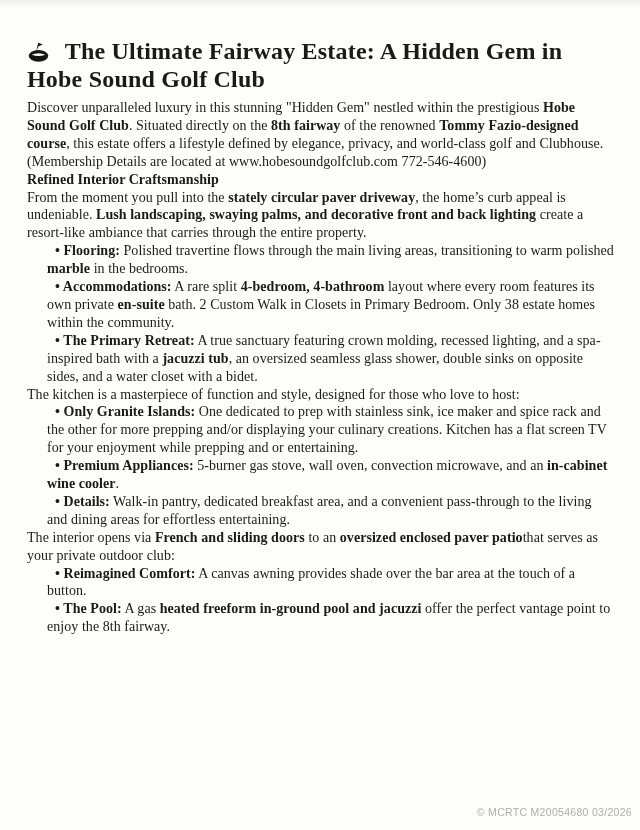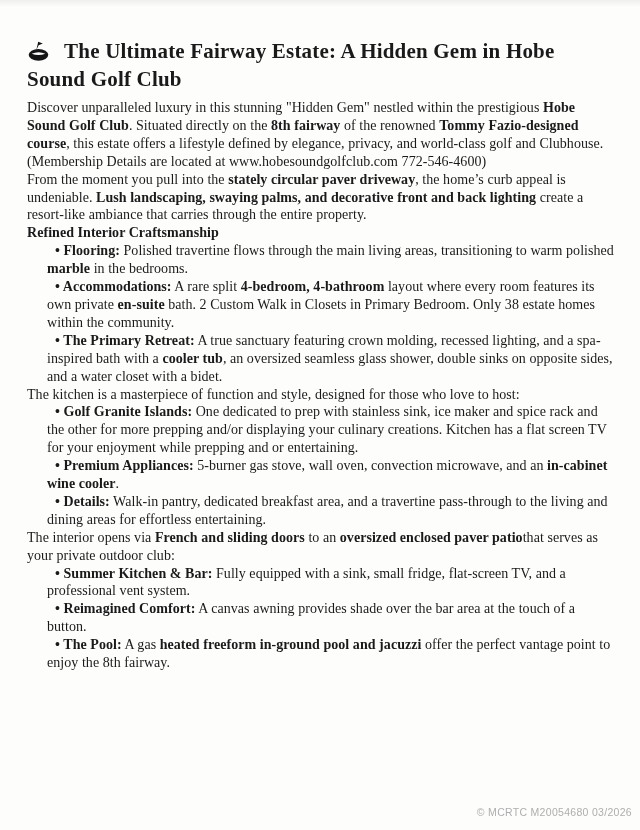--- a/index.html
+++ b/index.html
@@ -17,21 +17,21 @@
     overflow: hidden;
   }
   .page::before {
     content: "";
     position: absolute;
     top: 0; left: 0; right: 0; height: 7px;
     background: linear-gradient(#efefed, #fdfdfc);
   }
   .title {
     margin: 0 0 6px 0;
-    font-size: 21px;
+    font-size: 24px;
     font-weight: bold;
     line-height: 28px;
     letter-spacing: 0.2px;
   }
   .golf-icon {
     display: inline-block;
     width: 25px;
     height: 20px;
     margin-right: 7px;
     vertical-align: -3px;
@@ -68,30 +68,29 @@
         <path d="M9.2 9.5 L11.2 0.8 L15.8 2.4 L11.6 4.2 Z" fill="#141414"></path>
         <ellipse cx="11.5" cy="13.8" rx="9.8" ry="5.9" fill="#141414"></ellipse>
         <path d="M4.6 12.8 Q11.5 9.6 18.4 12.8 Q11.5 15.2 4.6 12.8 Z" fill="#fdfdfc"></path>
       </svg>
     </span>
     <span>The Ultimate Fairway Estate: A Hidden Gem in Hobe Sound Golf Club</span>
   </h1>
 
   <div class="doc-body">
       <div class="block paragraph"><span>Discover unparalleled luxury in this stunning "Hidden Gem" nestled within the prestigious </span><b>Hobe Sound Golf Club</b><span>. Situated directly on the </span><b>8th fairway</b><span> of the renowned </span><b>Tommy Fazio-designed course</b><span>, this estate offers a lifestyle defined by elegance, privacy, and world-class golf and Clubhouse. (Membership Details are located at www.hobesoundgolfclub.com 772-546-4600)</span></div>
+      <div class="block heading"><b>Refined Interior Craftsmanship</b></div>
       <div class="block paragraph"><span>From the moment you pull into the </span><b>stately circular paver driveway</b><span>, the home’s curb appeal is undeniable. </span><b>Lush landscaping, swaying palms, and decorative front and back lighting</b><span> create a resort-like ambiance that carries through the entire property.</span></div>
-      <div class="block heading"><b>Refined Interior Craftsmanship</b></div>
       <div class="block bullet"><b>• Flooring:</b><span> Polished travertine flows through the main living areas, transitioning to warm polished </span><b>marble</b><span> in the bedrooms.</span></div>
       <div class="block bullet"><b>• Accommodations:</b><span> A rare split </span><b>4-bedroom, 4-bathroom</b><span> layout where every room features its own private </span><b>en-suite</b><span> bath.  2 Custom Walk in Closets in Primary Bedroom.  Only 38 estate homes within the community.</span></div>
-      <div class="block bullet"><b>• The Primary Retreat:</b><span> A true sanctuary featuring crown molding, recessed lighting, and a spa-inspired bath with a </span><b>cooler tub</b><span>, an oversized seamless glass shower, double sinks on opposite sides, and a water closet with a bidet.</span></div>
+      <div class="block bullet"><b>• The Primary Retreat:</b><span> A true sanctuary featuring crown molding, recessed lighting, and a spa-inspired bath with a </span><b>jacuzzi tub</b><span>, an oversized seamless glass shower, double sinks on opposite sides, and a water closet with a bidet.</span></div>
       <div class="block paragraph"><span>The kitchen is a masterpiece of function and style, designed for those who love to host:</span></div>
-      <div class="block bullet"><b>• Golf Granite Islands:</b><span> One dedicated to prep with stainless sink, ice maker and spice rack and the other for more prepping and/or displaying your culinary creations.  Kitchen has a flat screen TV for your enjoyment while prepping and or entertaining.</span></div>
+      <div class="block bullet"><b>• Only Granite Islands:</b><span> One dedicated to prep with stainless sink, ice maker and spice rack and the other for more prepping and/or displaying your culinary creations.  Kitchen has a flat screen TV for your enjoyment while prepping and or entertaining.</span></div>
       <div class="block bullet"><b>• Premium Appliances:</b><span> 5-burner gas stove, wall oven, convection microwave, and an </span><b>in-cabinet wine cooler</b><span>.</span></div>
-      <div class="block bullet"><b>• Details:</b><span> Walk-in pantry, dedicated breakfast area, and a travertine pass-through to the living and dining areas for effortless entertaining.</span></div>
+      <div class="block bullet"><b>• Details:</b><span> Walk-in pantry, dedicated breakfast area, and a convenient pass-through to the living and dining areas for effortless entertaining.</span></div>
       <div class="block paragraph"><span>The interior opens via </span><b>French and sliding doors</b><span> to an </span><b>oversized enclosed paver patio</b><span>that serves as your private outdoor club:</span></div>
-      <div class="block bullet"><b>• Summer Kitchen &amp; Bar:</b><span> Fully equipped with a sink, small fridge, flat-screen TV, and a professional vent system.</span></div>
       <div class="block bullet"><b>• Reimagined Comfort:</b><span> A canvas awning provides shade over the bar area at the touch of a button.</span></div>
       <div class="block bullet"><b>• The Pool:</b><span> A gas </span><b>heated freeform in-ground pool and jacuzzi</b><span> offer the perfect vantage point to enjoy the 8th fairway.</span></div>
     </div>
 
   <div class="footer-stamp">© MCRTC M20054680 03/2026</div>
 
 </div>
 
 </body></html>

